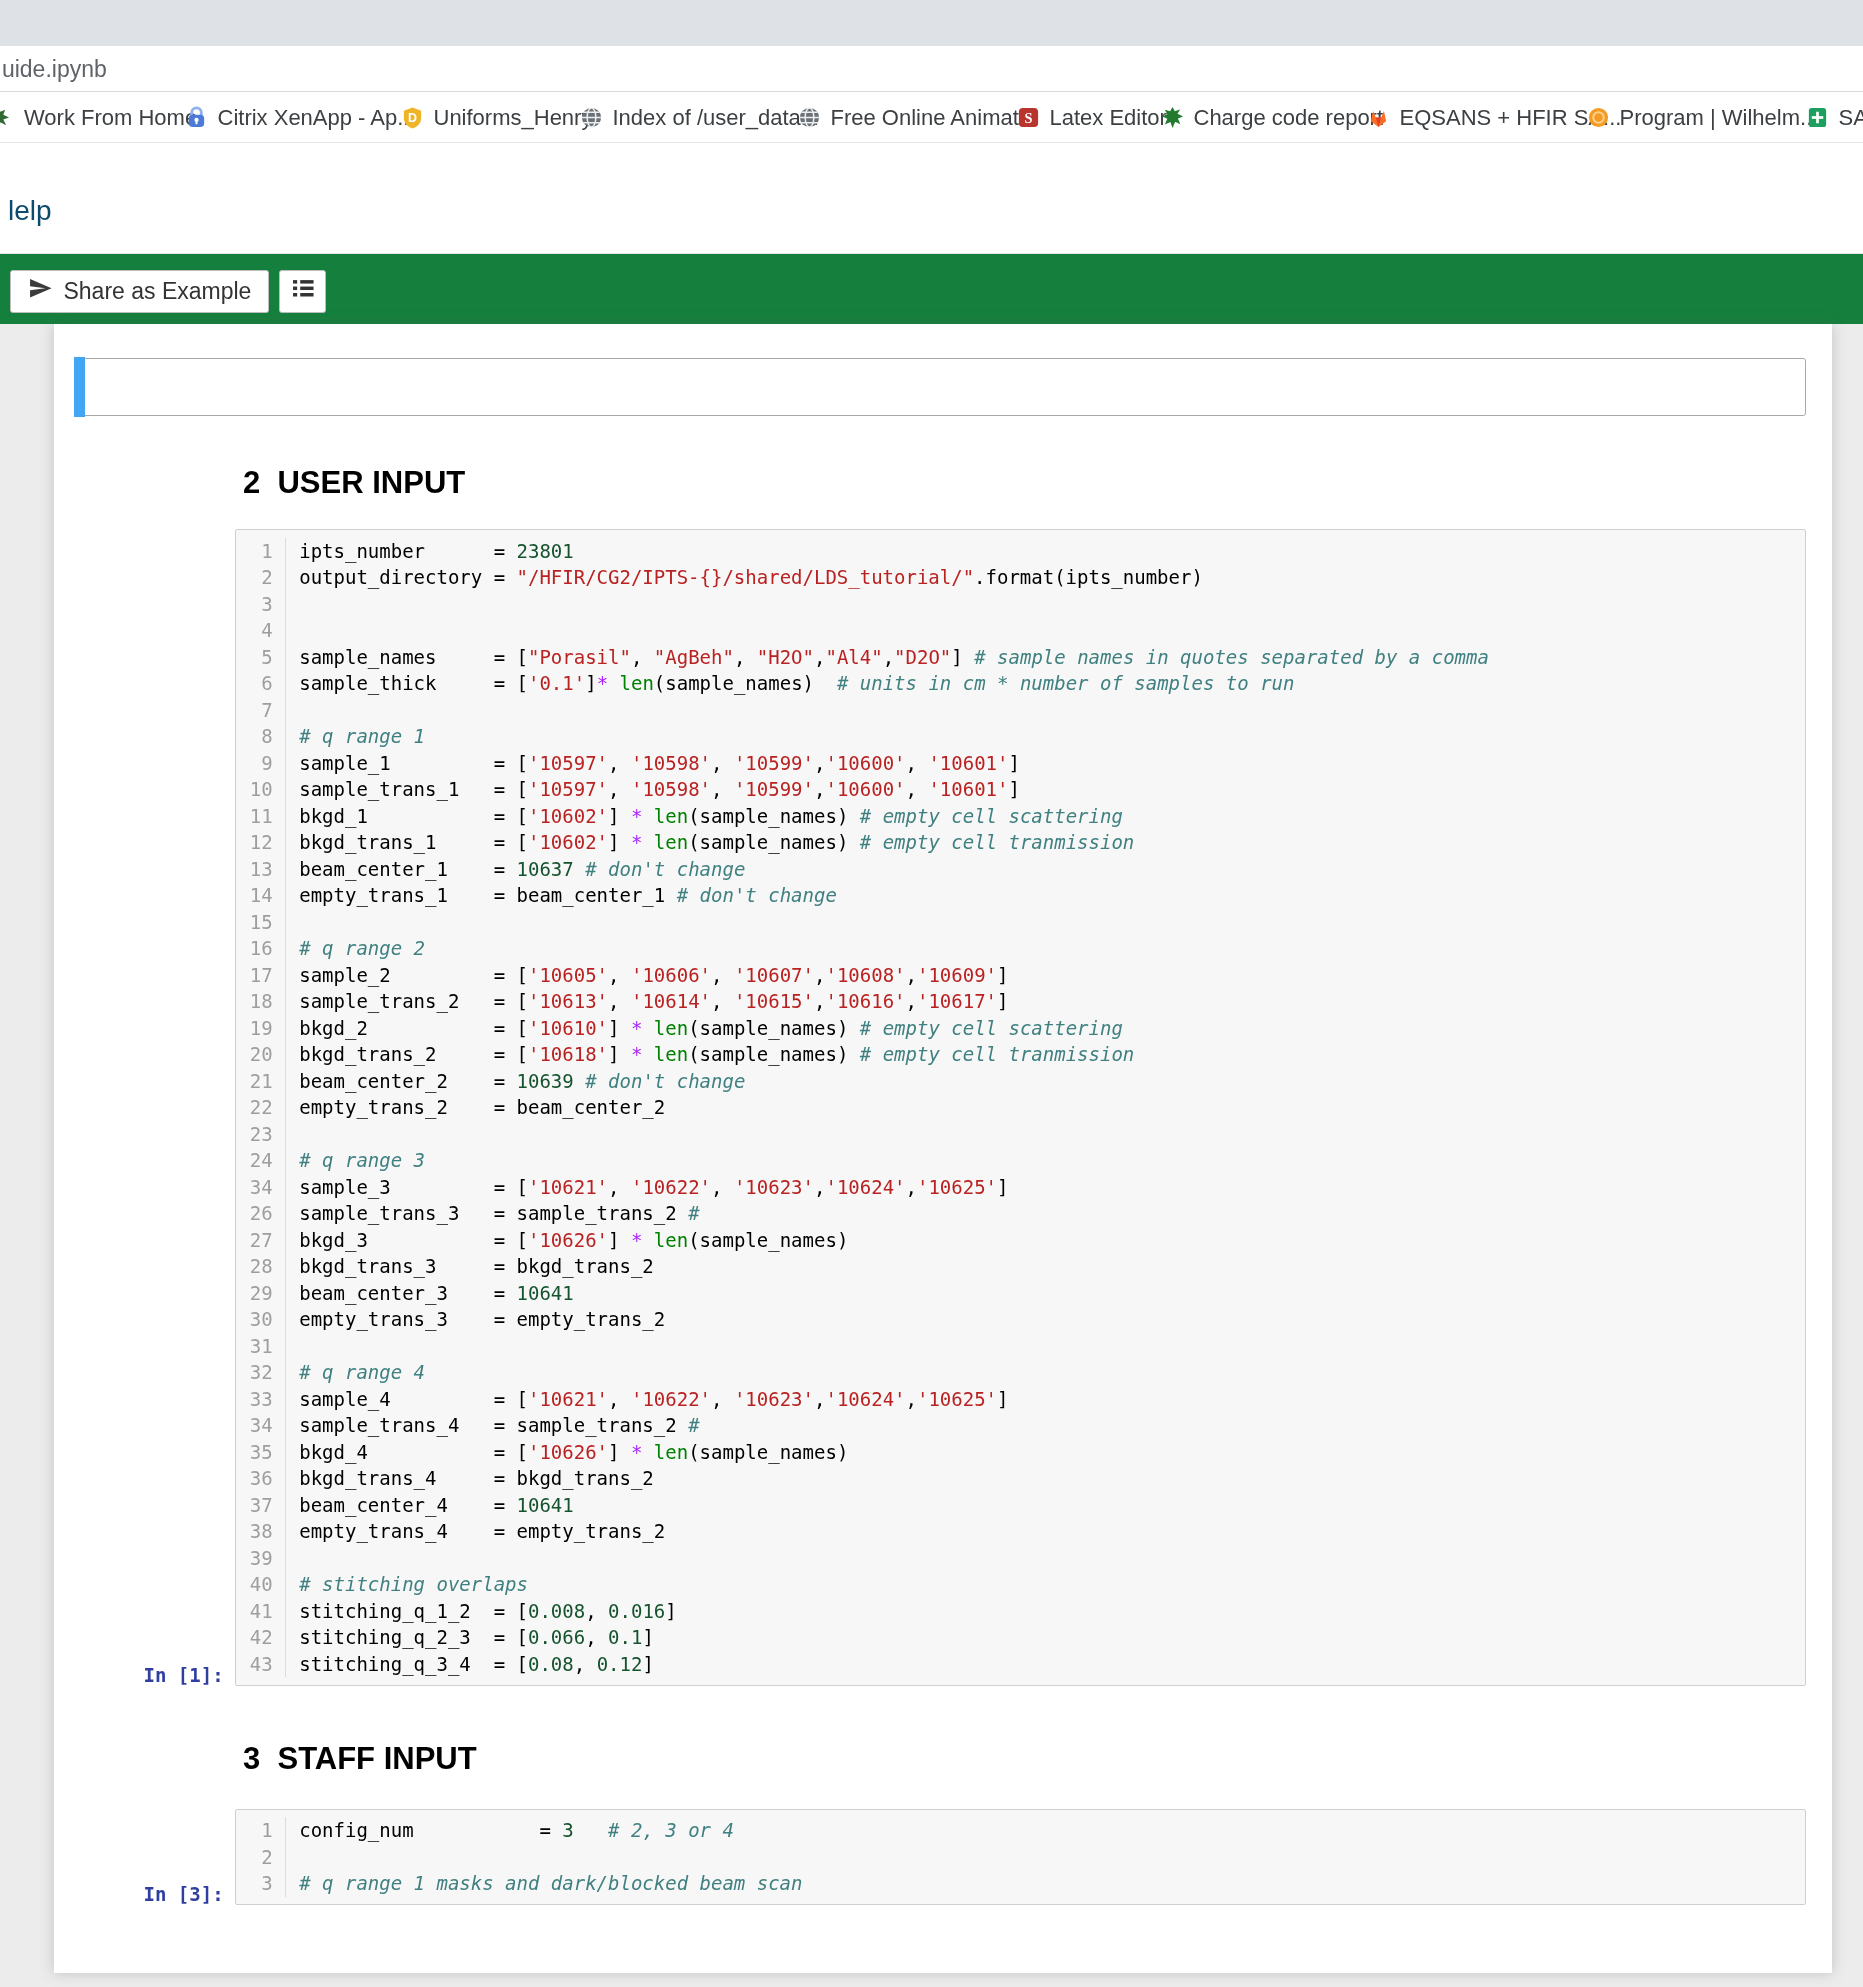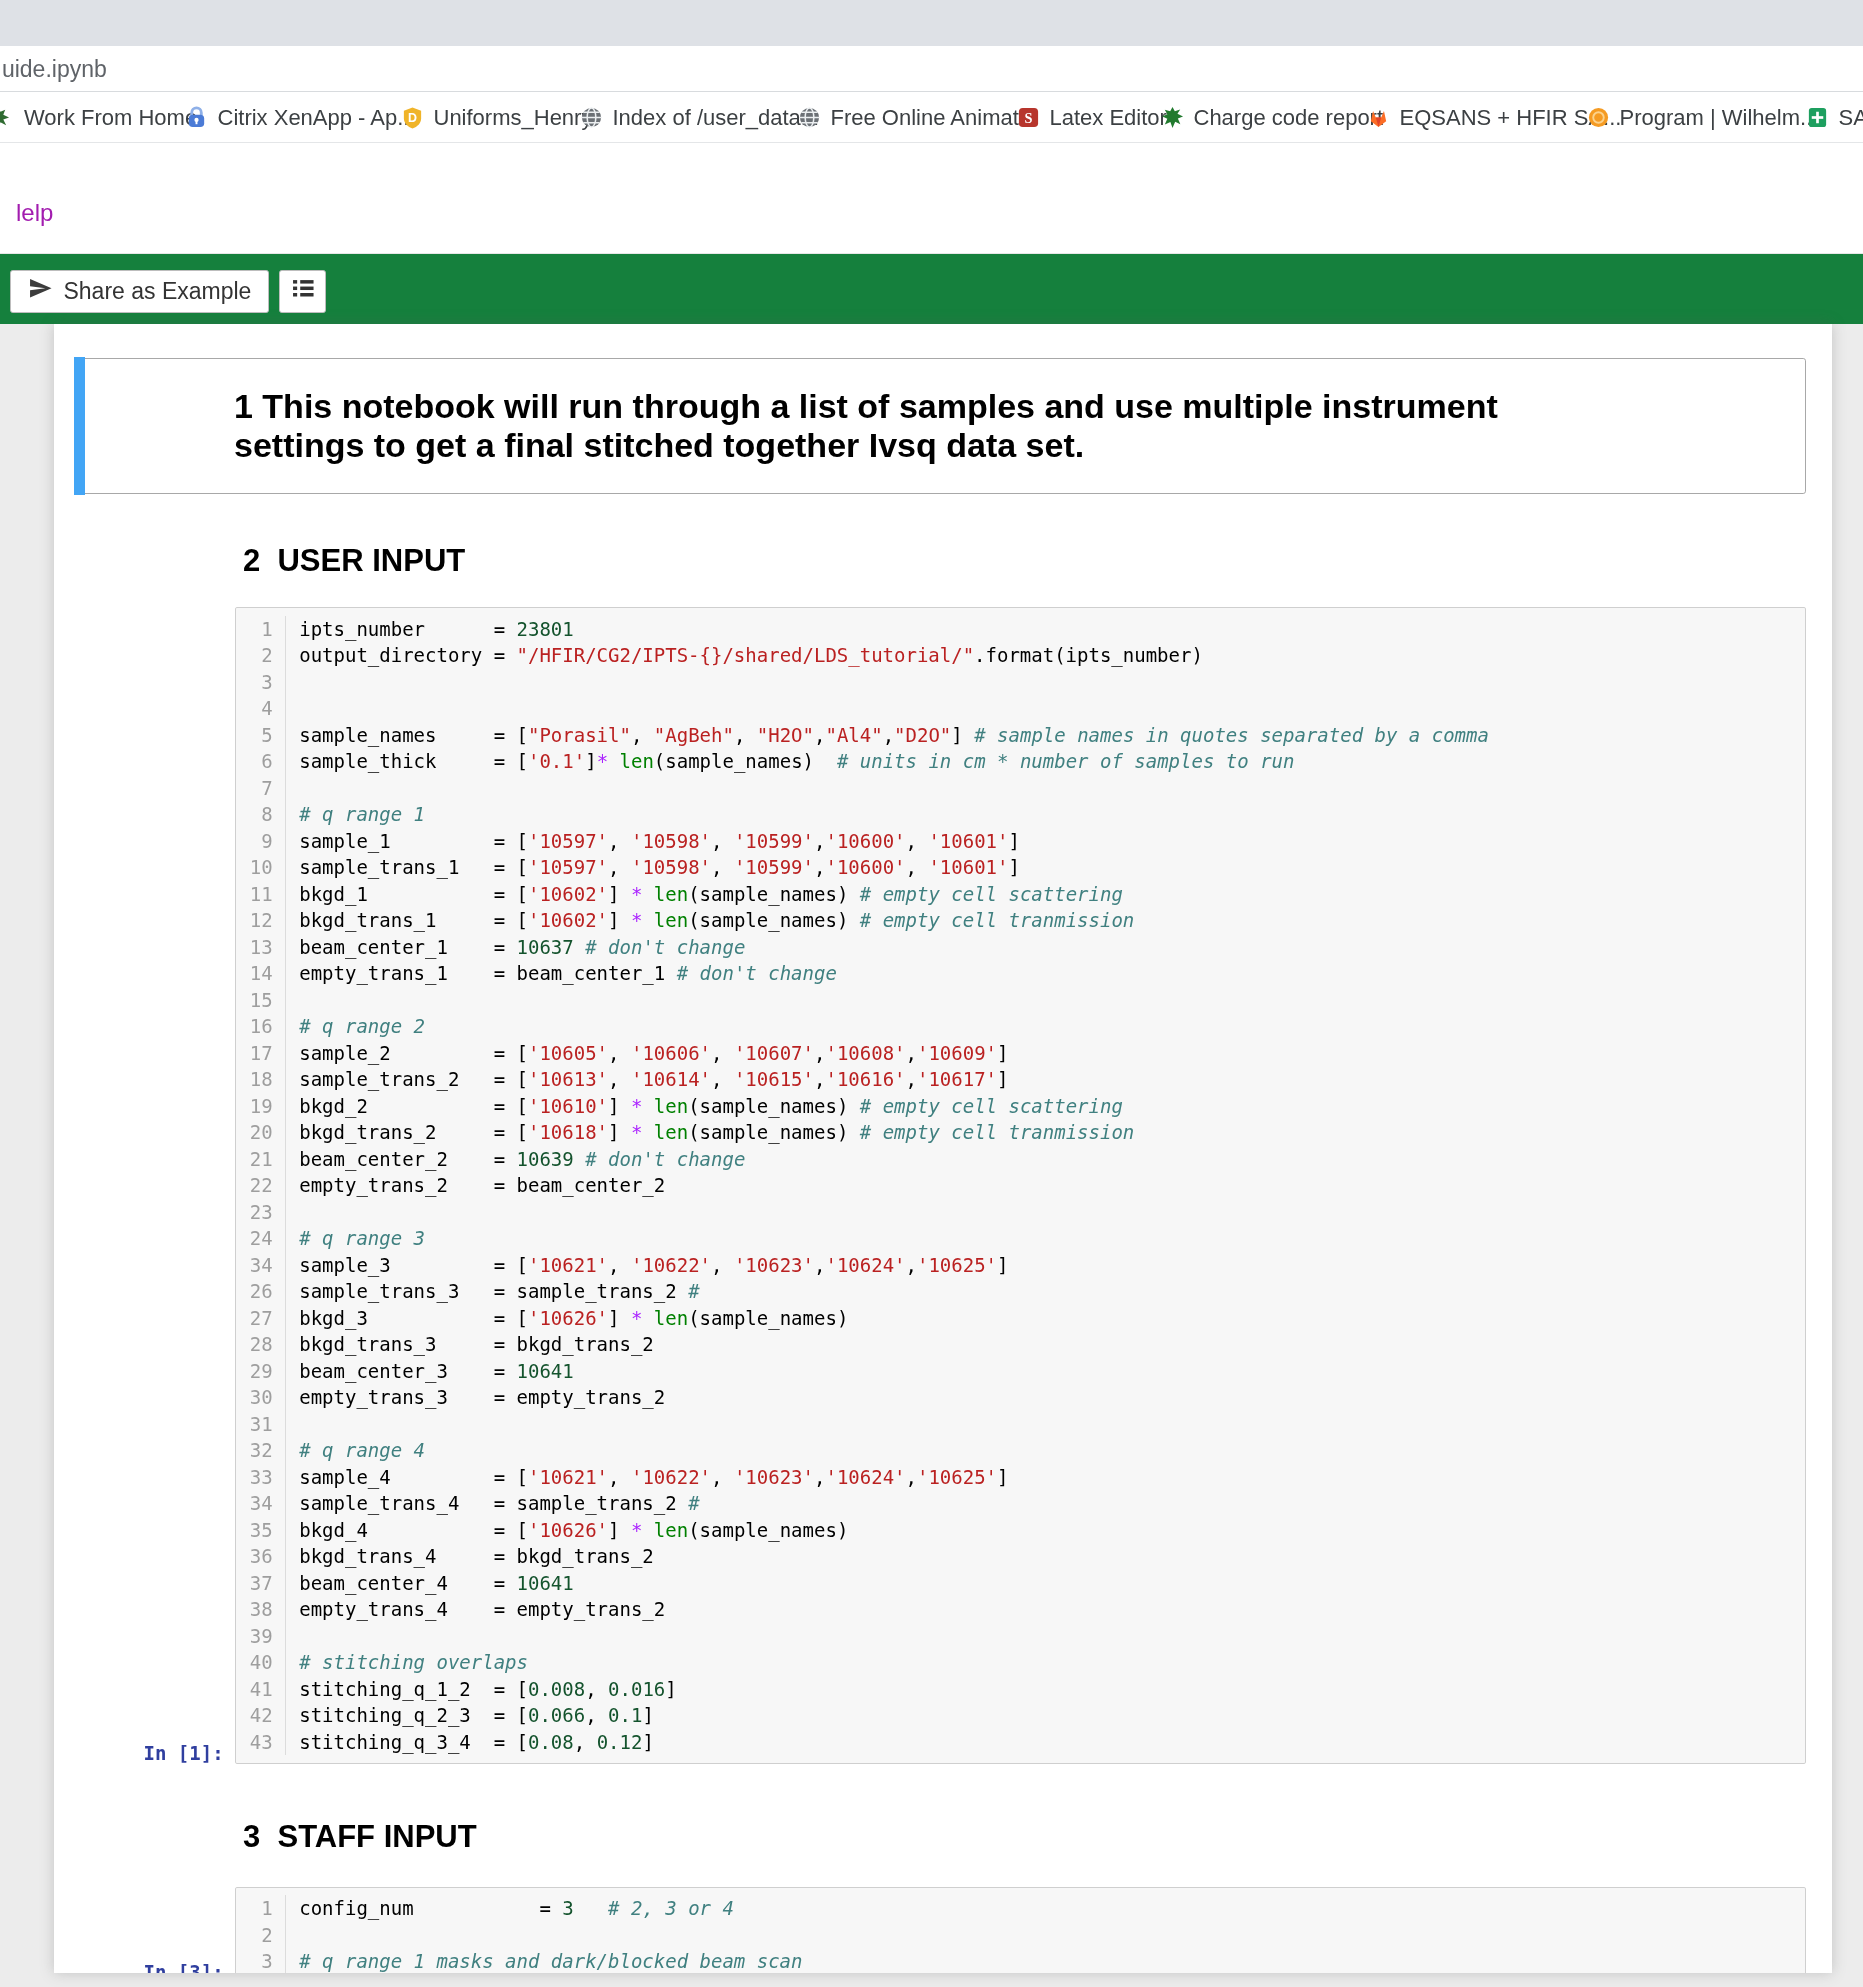--- a/index.html
+++ b/index.html
@@ -22,21 +22,21 @@
   .bookmark .bl { color:#3c4043; font-size:22px; }
   .bookmark:nth-of-type(1){left:-8.5px;} .bookmark:nth-of-type(2){left:185px;}
   .bookmark:nth-of-type(3){left:401px;} .bookmark:nth-of-type(4){left:580px;}
   .bookmark:nth-of-type(5){left:798px;} .bookmark:nth-of-type(6){left:1017px;}
   .bookmark:nth-of-type(7){left:1161px;} .bookmark:nth-of-type(8){left:1367px;}
   .bookmark:nth-of-type(9){left:1587px;} .bookmark:nth-of-type(10){left:1806px;}
 
   
   .menu-zone { height:111px; background:#ffffff; border-bottom:0.9px solid #e7e7e7;
                position:relative; }
-  .menu-help { position:absolute; left:16px; bottom:26.5px; font-size:24px; color:#a21caf;
+  .menu-help { position:absolute; left:8px; bottom:26.5px; font-size:28px; color:#0c4a6e;
                cursor:pointer; }
   .toolbar { height:70px; background:#15803d; display:flex; align-items:flex-start;
              padding:16px 0 0 9.5px; gap:10px; }
   .btn { display:inline-flex; align-items:center; gap:11.4px; height:43px;
          border:0.9px solid #bdbdbd; border-radius:2.8px; background:#ffffff;
          padding:0 17px; font-size:23px; color:#333; cursor:pointer; }
   .btn.icon-only { width:47px; padding:0; justify-content:center; }
   .btn svg { width:24.6px; height:24.6px; }
 
   
@@ -203,24 +203,20 @@
       </svg>
     </span>
   </button>
 </div>
 
 <div class="nb-body">
   <div class="nb-card">
 
     <div class="md-cell">
       <div class="sel-bar"></div>
-      <h1>
-        <span class="h1-line">1  This notebook will run through a list of samples and use multiple instrument</span>
-        <span class="h1-line">settings to get a final stitched together Ivsq data set.</span>
-      </h1>
     </div>
 
     <h2 class="sec">2  USER INPUT</h2>
 
     <div class="code-row">
       <div class="prompt">In [1]:</div>
       <div class="codebox">
           <div class="code-line">
             <span class="ln">1</span>
             <span class="src"><span class="tok-p">ipts_number      = </span><span class="tok-n">23801</span></span>

